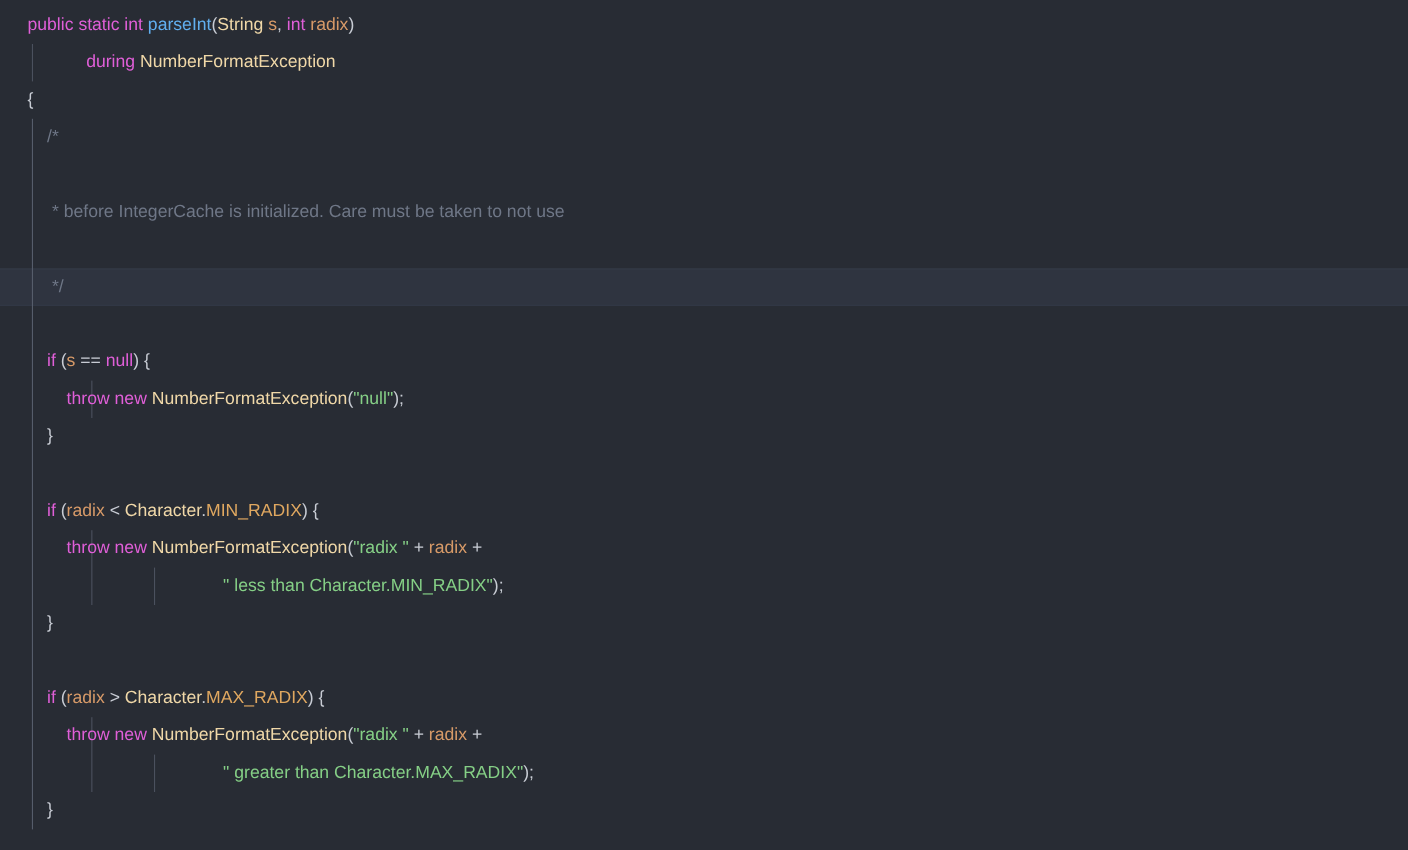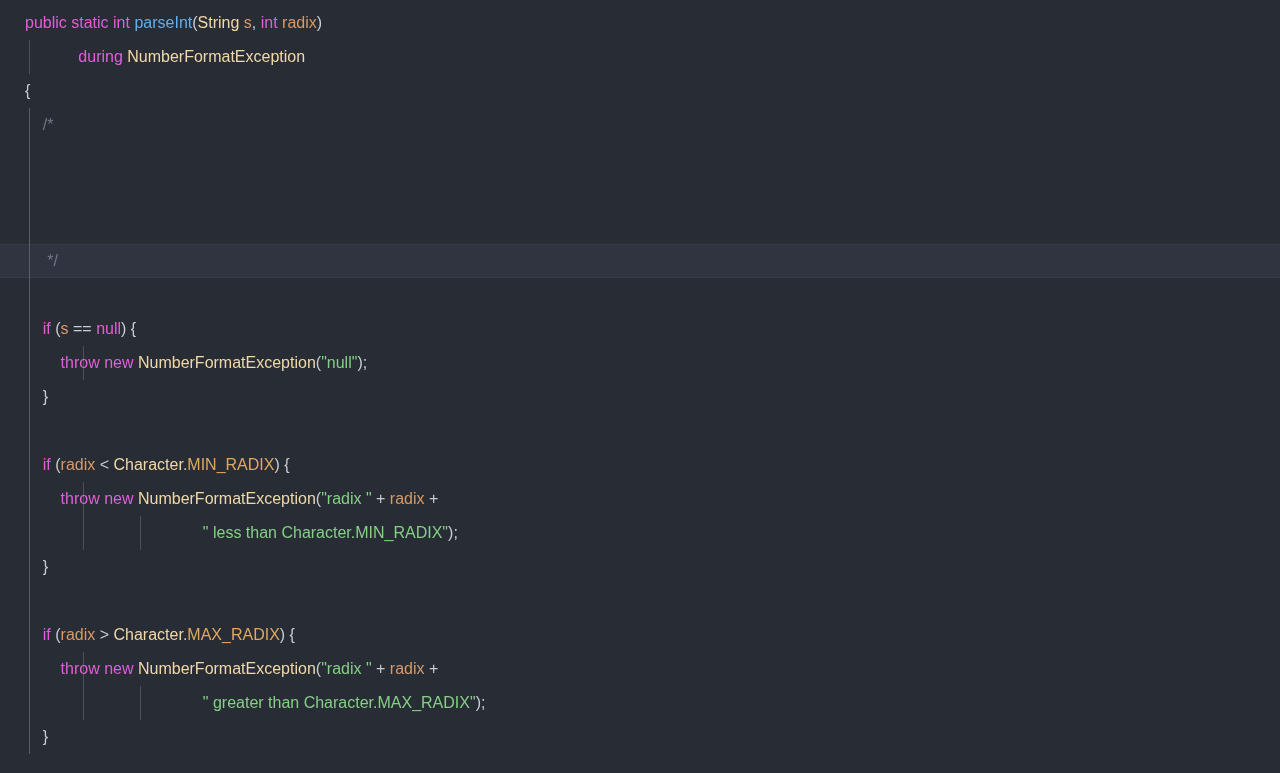--- a/index.html
+++ b/index.html
@@ -83,21 +83,21 @@
       <div class="indent-guide" style="left: 140px; top: 516px; height: 34px;"></div>
       <div class="indent-guide" style="left: 83px; top: 652px; height: 68px;"></div>
       <div class="indent-guide" style="left: 140px; top: 686px; height: 34px;"></div>
     </div>
   <div id="code-layer" class="code-layer">
       <div class="code-line" style="top: 6px; left: 25px;"><span class="tok-keyword">public</span><span class="tok-punct"> </span><span class="tok-keyword">static</span><span class="tok-punct"> </span><span class="tok-keyword">int</span><span class="tok-punct"> </span><span class="tok-method">parseInt</span><span class="tok-punct">(</span><span class="tok-type">String</span><span class="tok-punct"> </span><span class="tok-variable">s</span><span class="tok-punct">, </span><span class="tok-keyword">int</span><span class="tok-punct"> </span><span class="tok-variable">radix</span><span class="tok-punct">)</span></div>
       <div class="code-line" style="top: 40px; left: 25px;"><span class="tok-punct">            </span><span class="tok-keyword">during</span><span class="tok-punct"> </span><span class="tok-type">NumberFormatException</span></div>
       <div class="code-line" style="top: 74px; left: 25px;"><span class="tok-punct">{</span></div>
       <div class="code-line" style="top: 108px; left: 25px;"><span class="tok-punct">    </span><span class="tok-comment">/*</span></div>
       <div class="code-line" style="top: 142px; left: 25px;"><span class="tok-punct">     </span></div>
-      <div class="code-line" style="top: 176px; left: 25px;"><span class="tok-punct">     </span></div>
+      <div class="code-line" style="top: 176px; left: 25px;"><span class="tok-punct">     </span><span class="tok-comment">* before IntegerCache is initialized. Care must be taken to not use</span></div>
       <div class="code-line" style="top: 210px; left: 25px;"><span class="tok-punct">     </span></div>
       <div class="code-line" style="top: 244px; left: 25px;"><span class="tok-punct">     </span><span class="tok-comment">*/</span></div>
       <div class="code-line" style="top: 278px; left: 25px;"></div>
       <div class="code-line" style="top: 312px; left: 25px;"><span class="tok-punct">    </span><span class="tok-keyword">if</span><span class="tok-punct"> (</span><span class="tok-variable">s</span><span class="tok-punct"> </span><span class="tok-operator">==</span><span class="tok-punct"> </span><span class="tok-keyword">null</span><span class="tok-punct">) {</span></div>
       <div class="code-line" style="top: 346px; left: 25px;"><span class="tok-punct">        </span><span class="tok-keyword">throw</span><span class="tok-punct"> </span><span class="tok-keyword">new</span><span class="tok-punct"> </span><span class="tok-type">NumberFormatException</span><span class="tok-punct">(</span><span class="tok-string">"null"</span><span class="tok-punct">);</span></div>
       <div class="code-line" style="top: 380px; left: 25px;"><span class="tok-punct">    </span><span class="tok-punct">}</span></div>
       <div class="code-line" style="top: 414px; left: 25px;"></div>
       <div class="code-line" style="top: 448px; left: 25px;"><span class="tok-punct">    </span><span class="tok-keyword">if</span><span class="tok-punct"> (</span><span class="tok-variable">radix</span><span class="tok-punct"> </span><span class="tok-operator">&lt;</span><span class="tok-punct"> </span><span class="tok-type">Character</span><span class="tok-punct">.</span><span class="tok-constant">MIN_RADIX</span><span class="tok-punct">) {</span></div>
       <div class="code-line" style="top: 482px; left: 25px;"><span class="tok-punct">        </span><span class="tok-keyword">throw</span><span class="tok-punct"> </span><span class="tok-keyword">new</span><span class="tok-punct"> </span><span class="tok-type">NumberFormatException</span><span class="tok-punct">(</span><span class="tok-string">"radix "</span><span class="tok-punct"> </span><span class="tok-operator">+</span><span class="tok-punct"> </span><span class="tok-variable">radix</span><span class="tok-punct"> </span><span class="tok-operator">+</span></div>
       <div class="code-line" style="top: 516px; left: 25px;"><span class="tok-punct">                                        </span><span class="tok-string">" less than Character.MIN_RADIX"</span><span class="tok-punct">);</span></div>

